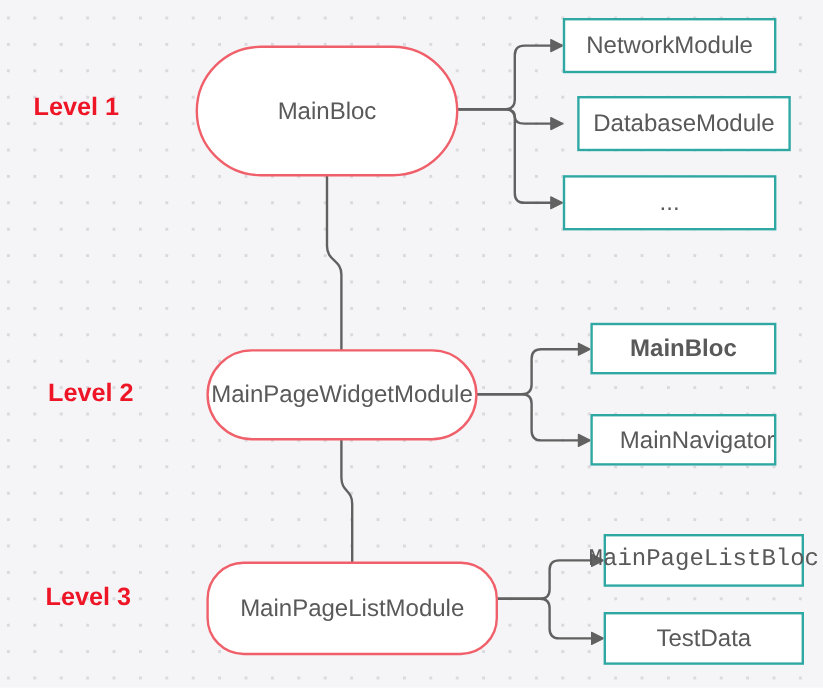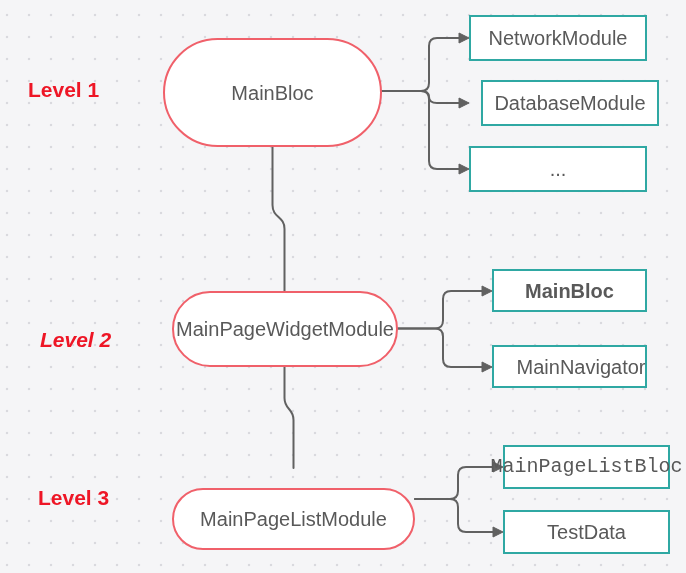--- a/index.html
+++ b/index.html
@@ -88,26 +88,26 @@
     <polygon class="arrowhead" points="459,33 469,38 459,43"></polygon>
     <polygon class="arrowhead" points="459,98 469,103 459,108"></polygon>
     <polygon class="arrowhead" points="459,164 469,169 459,174"></polygon>
     <polygon class="arrowhead" points="482,286 492,291 482,296"></polygon>
     <polygon class="arrowhead" points="482,362 492,367 482,372"></polygon>
     <polygon class="arrowhead" points="493,462 503,467 493,472"></polygon>
     <polygon class="arrowhead" points="493,527 503,532 493,537"></polygon>
   </svg>
 
   <div class="level-label" style="left:28px; top:74px;">Level 1</div>
-  <div class="level-label" style="left:40px; top:324px;font-style:italic;">Level 2</div>
+  <div class="level-label" style="left:40px; top:312px;">Level 2</div>
   <div class="level-label" style="left:38px; top:482px;">Level 3</div>
 
   <div class="node stadium" style="left:163px; top:38px; width:219px; height:109px; border-radius:54.5px;">MainBloc</div>
   <div class="node stadium" style="left:172px; top:291px; width:226px; height:76px; border-radius:38px;">MainPageWidgetModule</div>
-  <div class="node stadium" style="left:172px; top:488px; width:243px; height:62px; border-radius:31px;">MainPageListModule</div>
+  <div class="node stadium" style="left:172px; top:468px; width:243px; height:78px; border-radius:31px;">MainPageListModule</div>
 
   <div class="node rect" style="left:469px; top:15px; width:178px; height:46px;">NetworkModule</div>
   <div class="node rect" style="left:469px; top:80px; width:178px; height:46px;margin-left:12px;">DatabaseModule</div>
   <div class="node rect" style="left:469px; top:146px; width:178px; height:46px;">...</div>
   <div class="node rect" style="left:492px; top:269px; width:155px; height:43px;font-weight:bold;">MainBloc</div>
   <div class="node rect" style="left:492px; top:345px; width:155px; height:43px;padding-left:23px;">MainNavigator</div>
   <div class="node rect" style="left:503px; top:445px; width:167px; height:44px;font-family:Liberation Mono, monospace;">MainPageListBloc</div>
   <div class="node rect" style="left:503px; top:510px; width:167px; height:44px;">TestData</div>
 
 </div>

